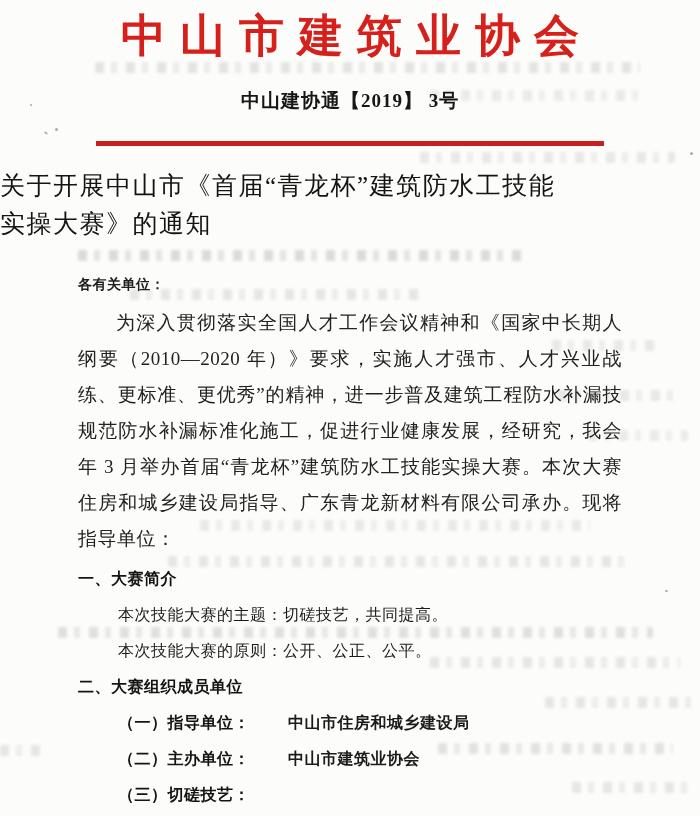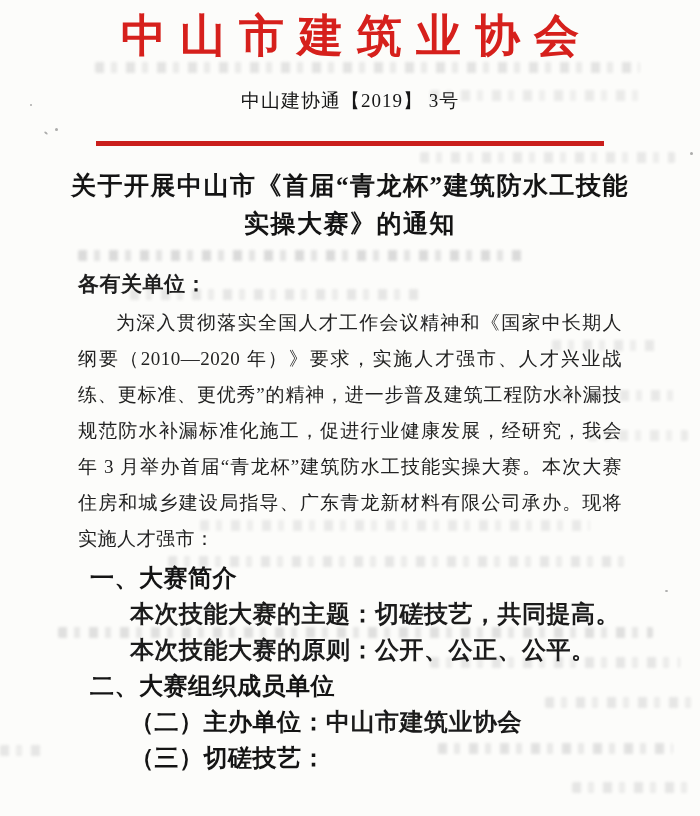--- a/index.html
+++ b/index.html
@@ -22,70 +22,68 @@
     color:#d6201c;
     letter-spacing:14px;
     padding-left:14px;   
     white-space:nowrap;
     line-height:56px;
   }
   .doc-number{
     margin-top:25px;
     text-align:center;
     font-size:19px;
-    font-weight:normal;
+    font-weight:bold;
     letter-spacing:1px;
     line-height:24px;
     color:#161616;
   }
   .red-line{
     width:508px;height:5px;
     margin:28px auto 0;
     background:#ca1f1c;
   }
   
   .notice-title{
     margin:21px 0 0;
-    text-align:center;
     font-size:25px;
-    font-weight:bold;
+    font-weight:normal;
     letter-spacing:1.5px;
     line-height:38px;
     color:#141414;
   }
   .notice-title .t-line{display:block;}
   
   .content{padding:0 78px;}
   .salutation{
     margin-top:27px;
-    font-size:21px;
+    font-size:14px;
     font-weight:bold;
     line-height:29px;
     letter-spacing:0.5px;
   }
   .para{margin-top:6px;font-size:19px;color:#222;}
   .para .jline{
     text-align:justify;
     text-align-last:justify;
     line-height:36px;
     height:36px;
     overflow:hidden;
     letter-spacing:0.5px;
   }
   .para .jline.first{text-indent:38px;}
   .para .jline.last{text-align-last:left;}
   .sec-line{
     margin-top:7px;
     line-height:29px;
-    font-size:24px;
+    font-size:16px;
     letter-spacing:0.5px;
-    margin-left:12px;
   }
   .sec-heading{font-weight:bold;color:#141414;}
-  .sec-item{padding-left:40px;font-weight:bold;color:#1b1b1b;}
+  .sec-item{padding-left:40px;font-weight:normal;color:#1b1b1b;}
   .sub-item{padding-left:40px;display:flex;}
   .sub-label{font-weight:bold;min-width:170px;color:#141414;}
   .sub-value{font-weight:bold;color:#1b1b1b;}
   
   .artifacts{position:absolute;inset:0;z-index:1;pointer-events:none;}
   .smudge{
     position:absolute;
     height:11px;
     background:repeating-linear-gradient(90deg,
       rgba(55,55,60,0.55) 0 9px, rgba(55,55,60,0) 9px 16px,
@@ -147,28 +145,32 @@
 
       <div class="salutation">各有关单位：</div>
 
       <div class="para">
         <div class="jline first">为深入贯彻落实全国人才工作会议精神和《国家中长期人才发展规划</div>
         <div class="jline">纲要（2010—2020 年）》要求，实施人才强市、人才兴业战略，倡导“更熟</div>
         <div class="jline">练、更标准、更优秀”的精神，进一步普及建筑工程防水补漏技术和知识，</div>
         <div class="jline">规范防水补漏标准化施工，促进行业健康发展，经研究，我会决定于 2019</div>
         <div class="jline">年 3 月举办首届“青龙杯”建筑防水工技能实操大赛。本次大赛由中山市</div>
         <div class="jline">住房和城乡建设局指导、广东青龙新材料有限公司承办。现将有关赛程安</div>
-        <div class="jline last">实施人才强市：</div>
+        <div class="jline last">指导单位：</div>
       </div>
 
       <div class="sec-line sec-heading">一、大赛简介</div>
       <div class="sec-line sec-item">本次技能大赛的主题：切磋技艺，共同提高。</div>
       <div class="sec-line sec-item">本次技能大赛的原则：公开、公正、公平。</div>
 
       <div class="sec-line sec-heading">二、大赛组织成员单位</div>
+      <div class="sec-line sub-item">
+        <span class="sub-label">（一）指导单位：</span>
+        <span class="sub-value">中山市住房和城乡建设局</span>
+      </div>
       <div class="sec-line sub-item">
         <span class="sub-label">（二）主办单位：</span>
         <span class="sub-value">中山市建筑业协会</span>
       </div>
       <div class="sec-line sub-item">
         <span class="sub-label">（三）切磋技艺：</span>
       </div>
     </div>
   </div>
 </div>

